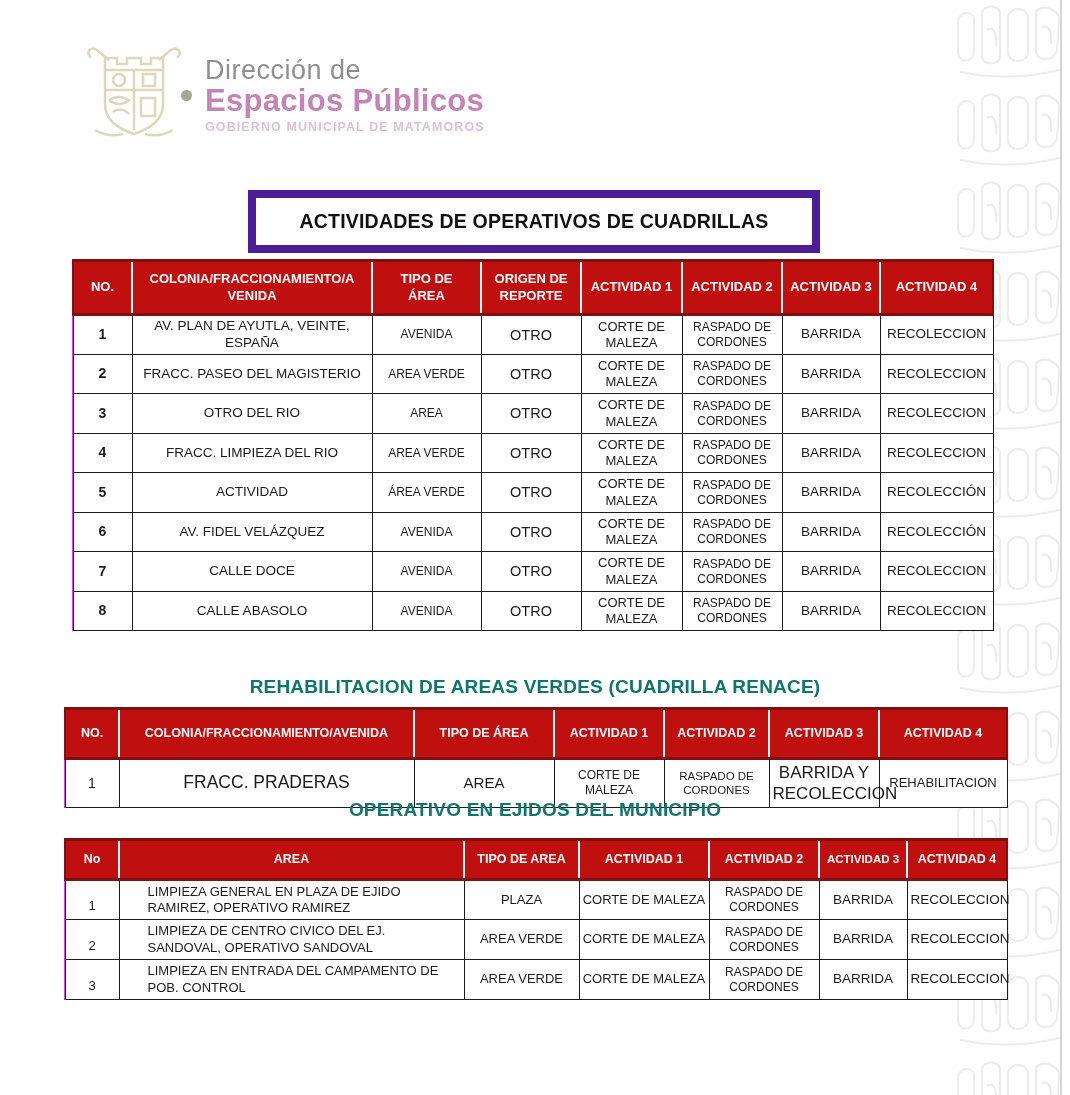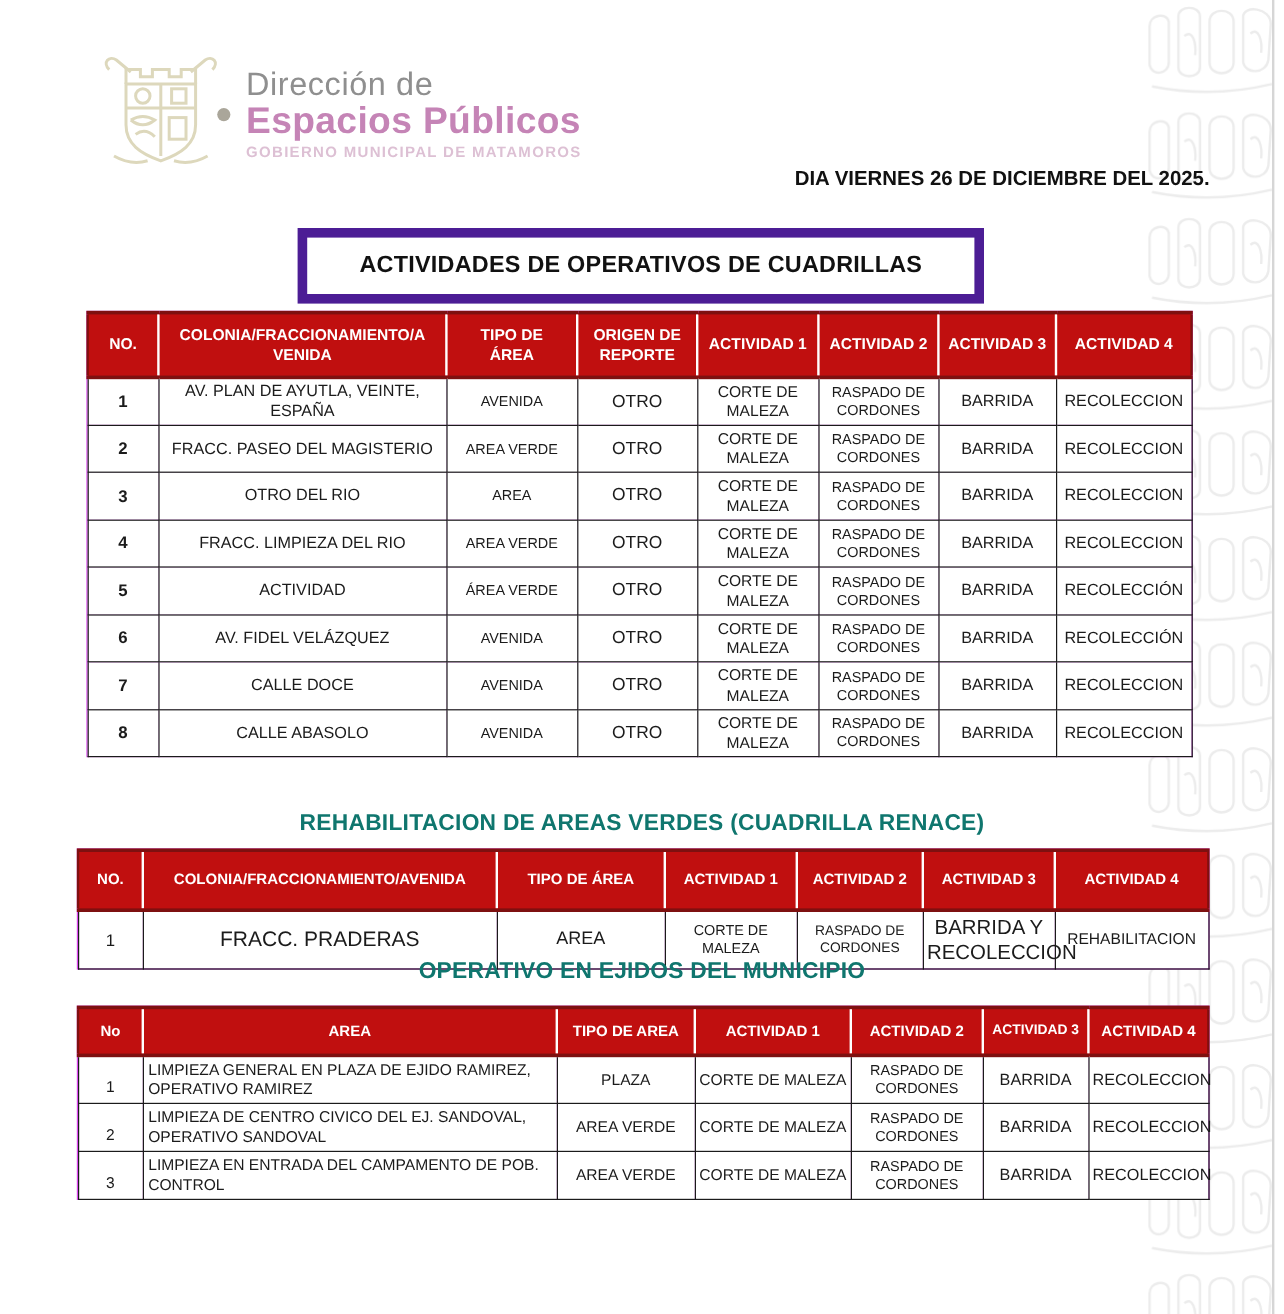--- a/index.html
+++ b/index.html
@@ -81,21 +81,21 @@
   #tbl-renace td.c5 { font-size: 17px; }
   #tbl-renace td.c6 { font-size: 13px; }
 
   
   #tbl-ejidos { left: 64px; top: 838px; width: 942px; }
   #tbl-ejidos thead tr { height: 40px; }
   #tbl-ejidos tbody tr { height: 40px; }
   #tbl-ejidos th { font-size: 12.5px; }
   #tbl-ejidos th.c5 { font-size: 11.5px; }
   #tbl-ejidos td.c0 { vertical-align: bottom; padding-bottom: 5px; font-size: 13px; }
-  #tbl-ejidos td.c1 { text-align: left; padding-left: 4px; font-size: 13px; }
+  #tbl-ejidos td.c1 { text-align: left; padding-left: 28px; font-size: 13px; }
   #tbl-ejidos td.c2 { font-size: 13px; }
   #tbl-ejidos td.c3 { font-size: 13px; }
   #tbl-ejidos td.c4 { font-size: 12px; }
   #tbl-ejidos td.c5 { font-size: 13.5px; }
   #tbl-ejidos td.c6 { font-size: 13.5px; }
 
   
   .section-title {
     position: absolute; left: 64px; width: 942px; text-align: center;
     font-size: 19px; font-weight: bold; color: #0f766e; z-index: 2; letter-spacing: 0.2px;
@@ -143,21 +143,20 @@
       <path d="M90,88 Q76,96 62,92"></path>
     </g>
   </svg>
   <div class="brand-dot"></div>
   <div class="brand-text">
     <div class="brand-top">Dirección de</div>
     <div class="brand-main">Espacios Públicos</div>
     <div class="brand-sub">GOBIERNO MUNICIPAL DE MATAMOROS</div>
   </div>
 
-  <div class="date-line">DIA VIERNES 26 DE DICIEMBRE DEL 2025.</div>
 
   <div class="title-box">ACTIVIDADES DE OPERATIVOS DE CUADRILLAS</div>
 
   <table id="tbl-cuadrillas">
     <colgroup>
       <col style="width:59px">
         <col style="width:240px">
         <col style="width:109px">
         <col style="width:100px">
       <col style="width:101px">

